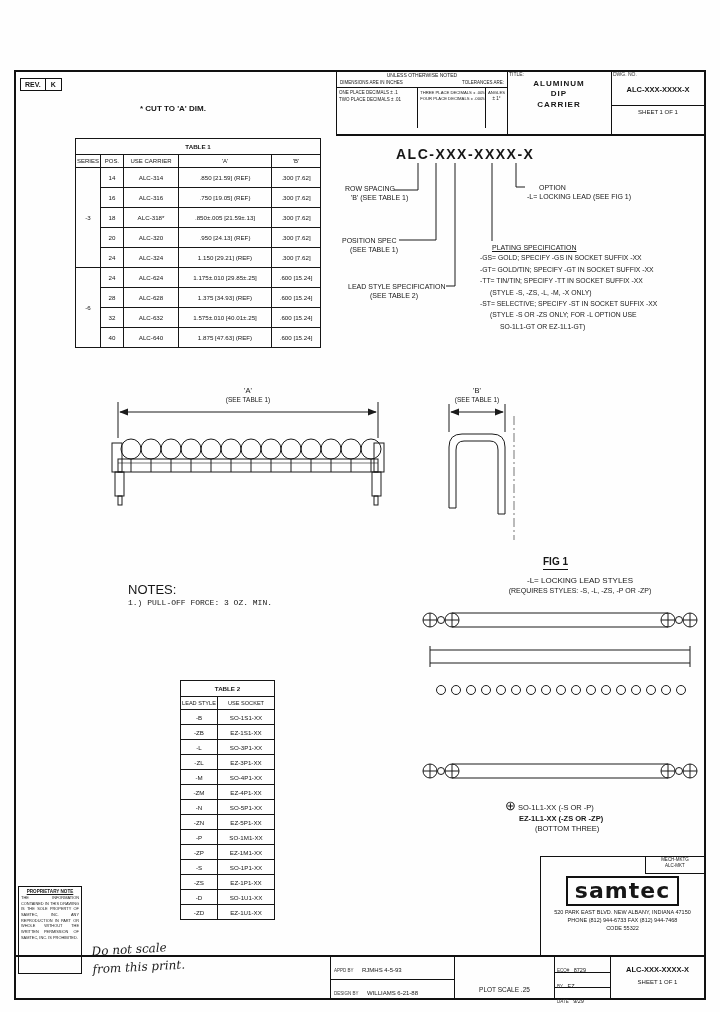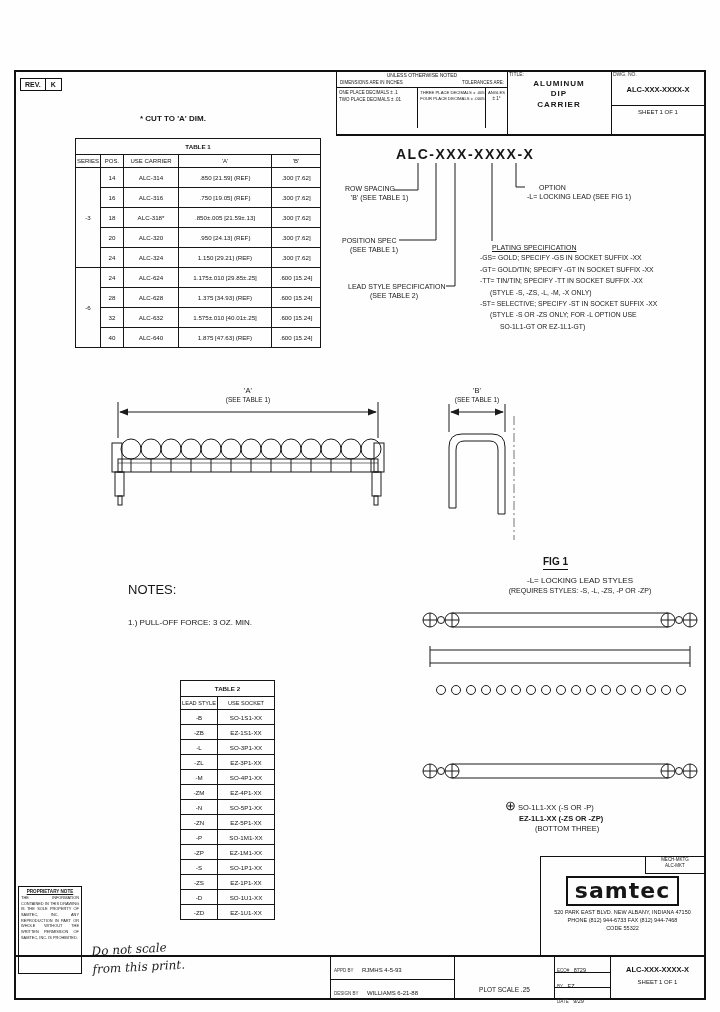--- a/index.html
+++ b/index.html
@@ -204,21 +204,21 @@
       <div class="t f8 b ctr" style="letter-spacing:1px;">CARRIER</div>
     </div>
 
     <div class="abs" style="left:274px;top:0;width:94px;height:64px;">
       <div class="t f5 lbl" style="padding:1px 2px;">DWG. NO.</div>
       <div class="t f75 b ctr" style="margin-top:6px;">ALC-XXX-XXXX-X</div>
       <div class="t f6 ctr" style="margin-top:10px;border-top:1px solid #111;padding-top:2px;">SHEET 1 OF 1</div>
     </div>
   </div>
 
-  <div class="abs t f8 b" style="left:140px;top:114px;">* CUT TO 'A' DIM.</div>
+  <div class="abs t f8 b" style="left:140px;top:104px;">* CUT TO 'A' DIM.</div>
 
   <table class="abs" id="table1" style="left:75px;top:138px;">
     <tbody>
         <tr style="height:16px;">
           <td colspan="5" class="cap">TABLE 1</td>
         </tr>
     <tr style="height:13px;">
       <th style="width:22px;">SERIES</th>
       <th style="width:20px;">POS.</th>
       <th style="width:52px;">USE CARRIER</th>
@@ -321,21 +321,21 @@
     <div class="t f75">'A'</div>
     <div class="t f65">(SEE TABLE 1)</div>
   </div>
   <div class="abs ctr" style="left:430px;top:386px;width:94px;">
     <div class="t f75">'B'</div>
     <div class="t f65">(SEE TABLE 1)</div>
   </div>
 
   <div class="abs" style="left:128px;top:582px;">
     <div class="t f9">NOTES:</div>
-    <div class="t f8" style="margin-top:20px;">1.) PULL-OFF FORCE: 3 OZ. MIN.</div>
+    <div class="t f8" style="margin-top:0;font-family:Liberation Mono, monospace;">1.) PULL-OFF FORCE: 3 OZ. MIN.</div>
   </div>
 
   <div class="abs t f10 b" style="left:543px;top:556px;border-bottom:1px solid #111;padding-bottom:1px;">FIG 1</div>
   <div class="abs ctr" style="left:455px;top:576px;width:250px;">
     <div class="t f8">-L= LOCKING LEAD STYLES</div>
     <div class="t f7">(REQUIRES STYLES: -S, -L, -ZS, -P OR -ZP)</div>
   </div>
   <div class="abs" style="left:505px;top:798px;">
     <div class="t f75">
       <span class="f9">⊕</span>

